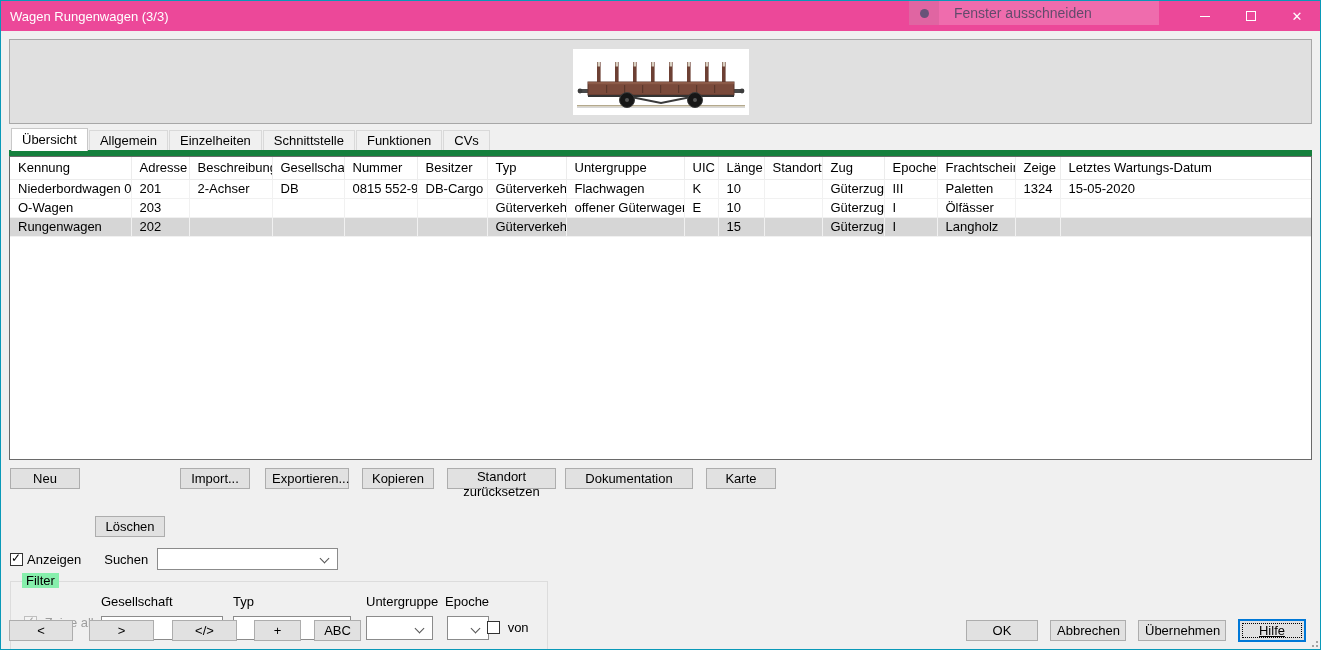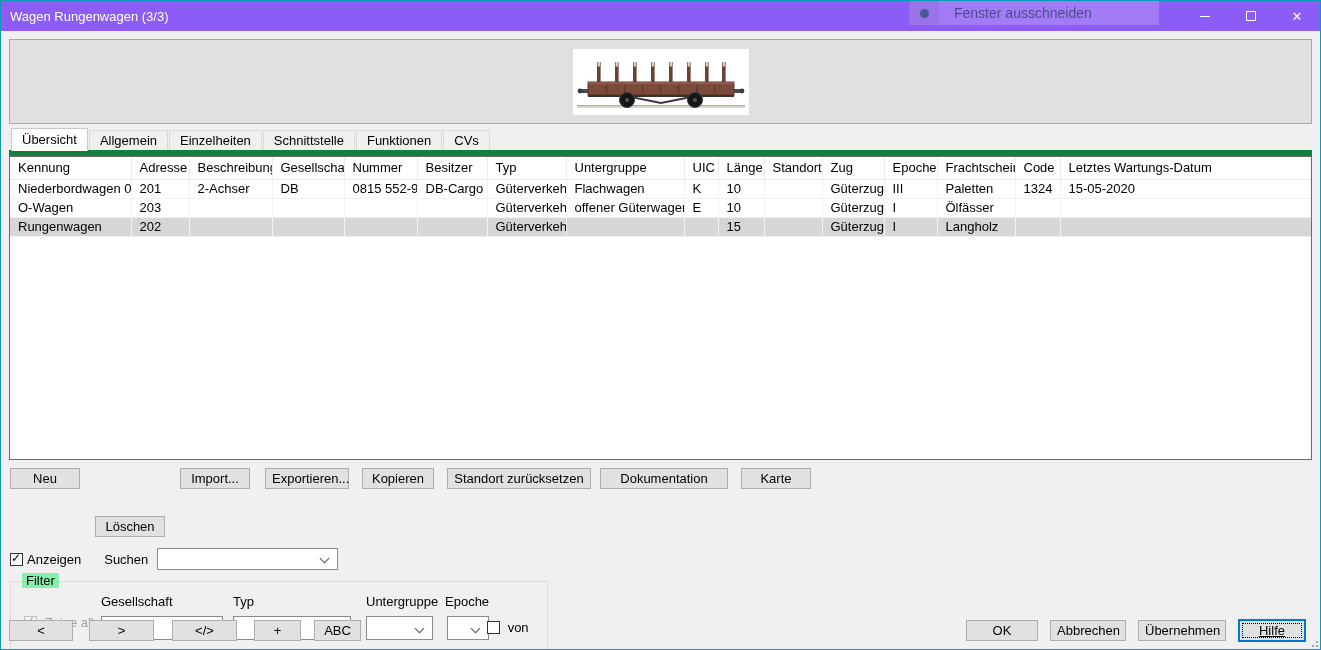--- a/index.html
+++ b/index.html
@@ -10,21 +10,21 @@
     font-size:13px; color:#000;
     background:#fff;
   }
   .window {
     width:1321px; height:650px; position:relative; overflow:hidden;
     background:#f0f0f0;
     border:1px solid #0999b8;
   }
   
   .titlebar {
-    height:30px; background:#8b5cf6; color:#fff;
+    height:30px; background:#ec4899; color:#fff;
     display:flex; align-items:center; position:relative;
   }
   .titlebar .title { padding-left:9px; font-size:13px; }
   .caption-buttons { position:absolute; right:0; top:0; display:flex; height:30px; }
   .caption-btn { width:46px; height:30px; display:flex; align-items:center; justify-content:center; cursor:default; }
   .min-glyph { width:10px; border-top:1px solid #fff; display:block; }
   .max-glyph { width:10px; height:10px; border:1px solid #fff; display:block; }
   .close-glyph { font-size:13px; color:#fff; line-height:1; }
   
   .overlay-tip {
@@ -222,21 +222,21 @@
               <th>Nummer</th>
               <th>Besitzer</th>
               <th>Typ</th>
               <th>Untergruppe</th>
               <th>UIC</th>
               <th>Länge</th>
               <th>Standort</th>
               <th>Zug</th>
               <th>Epoche</th>
               <th>Frachtschein</th>
-              <th>Code</th>
+              <th>Zeige</th>
               <th>Letztes Wartungs-Datum</th>
             </tr>
           </thead>
           <tbody>
             <tr>
               <td>Niederbordwagen 03</td>
               <td>201</td>
               <td>2-Achser</td>
               <td>DB</td>
               <td>0815 552-9</td>
@@ -291,21 +291,21 @@
           </tbody>
         </table>
     </div>
 
     <div class="toolbar">
       <button class="btn" style="width:70px; margin-right:15px;">Neu</button>
       <button class="btn" style="width:70px; margin-right:15px;margin-top:48px;">Löschen</button>
       <button class="btn" style="width:70px; margin-right:15px;">Import...</button>
       <button class="btn" style="width:84px; margin-right:13px;">Exportieren...</button>
       <button class="btn" style="width:72px; margin-right:13px;">Kopieren</button>
-      <button class="btn" style="width:144px; margin-right:9px;">Standort zurücksetzen</button>
+      <button class="btn" style="width:109px; margin-right:9px;">Standort zurücksetzen</button>
       <button class="btn" style="width:128px; margin-right:13px;">Dokumentation</button>
       <button class="btn" style="width:70px;">Karte</button>
     </div>
 
     <div class="search-row">
       <span class="checkbox">
           <span class="chk">✓</span>
         </span>
       <span style="margin-left:4px;">Anzeigen</span>
       <span style="margin-left:23px;">Suchen</span>

